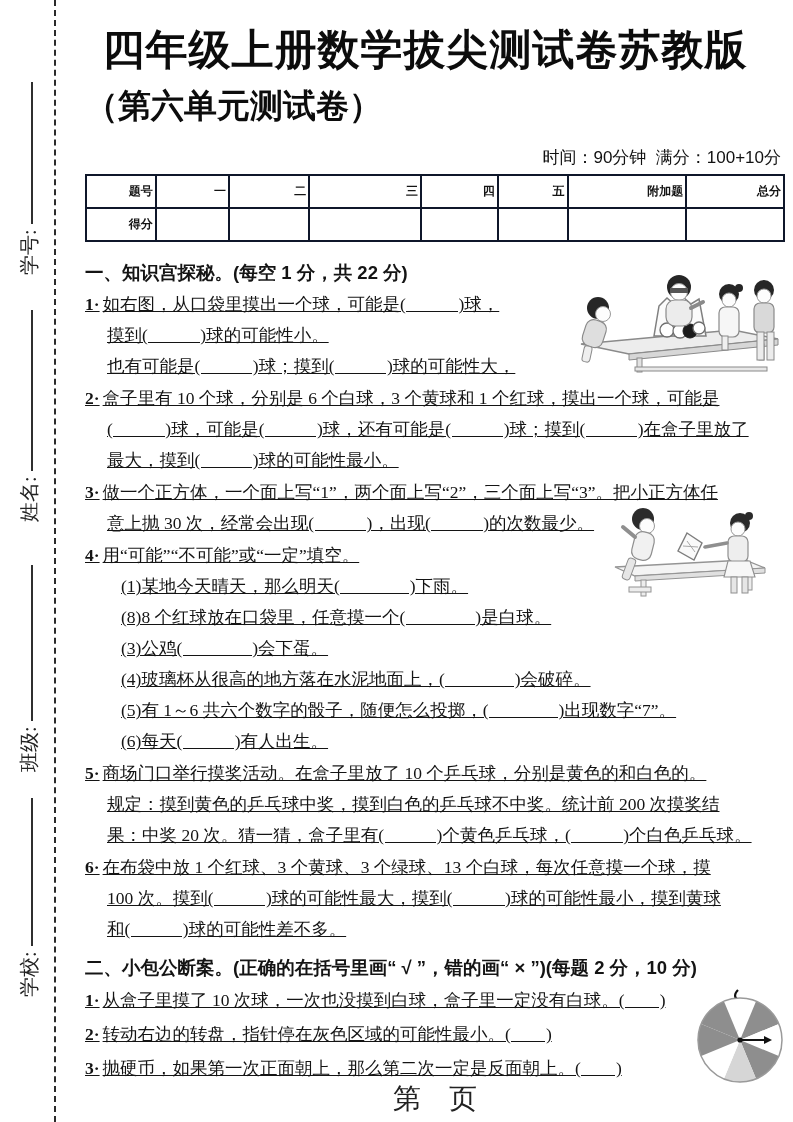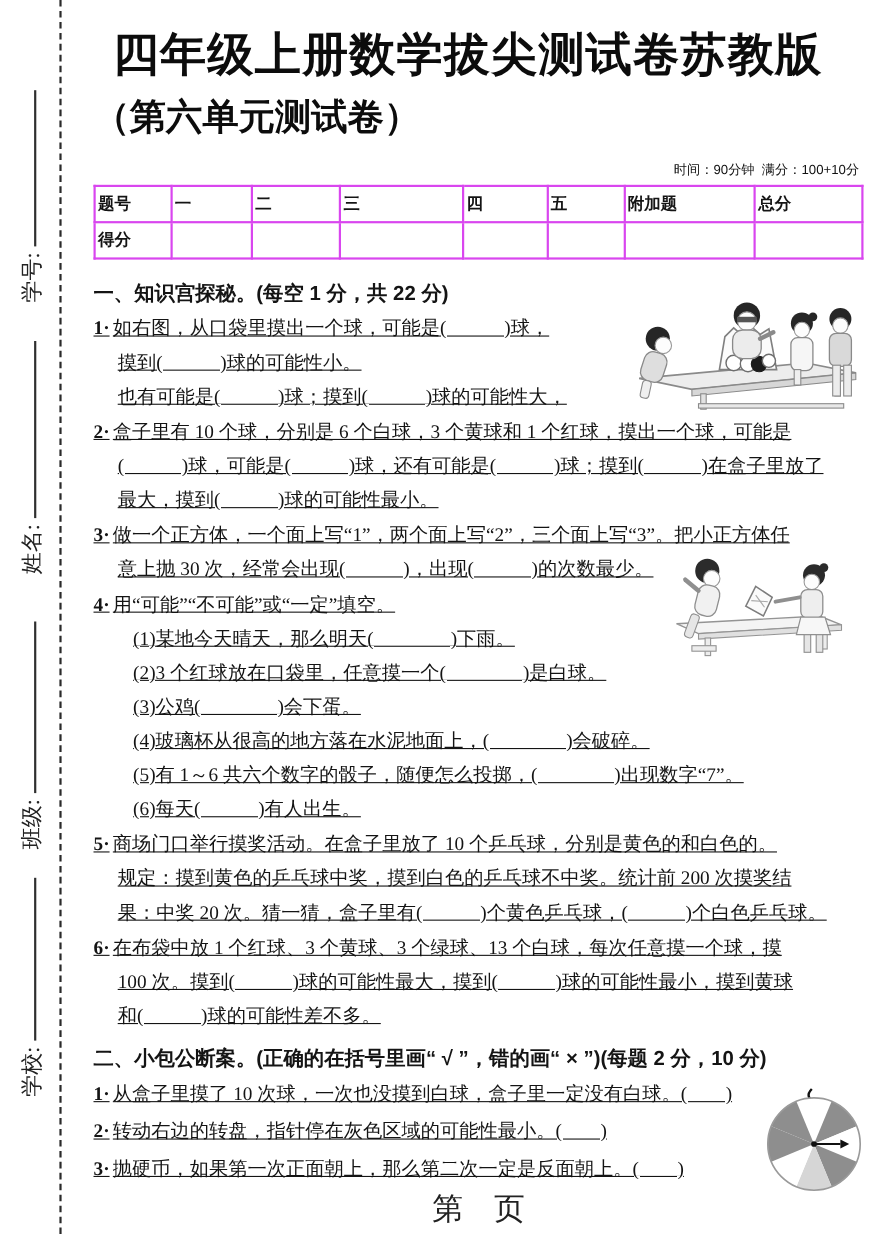--- a/index.html
+++ b/index.html
@@ -19,27 +19,27 @@
   .content{position:absolute;left:85px;top:0;width:700px;}
   .title{
     margin:26px 20px 0 0;font-family:"Liberation Sans", sans-serif;font-weight:bold;
     font-size:42px;line-height:1.12;text-align:center;letter-spacing:1px;color:#0c0c0c;
   }
   .subtitle{
     margin:15px 20px 0 0;font-family:"Liberation Sans", sans-serif;font-weight:bold;
     font-size:33px;line-height:1.1;color:#0c0c0c;
   }
   .meta{
-    margin:22px 4px 5px 0;text-align:right;font-size:12px;
+    margin:22px 4px 5px 0;text-align:right;font-size:17px;
     font-family:"Liberation Sans", sans-serif;white-space:pre-wrap;color:#111;
   }
   table.score{width:100%;border-collapse:collapse;table-layout:fixed;}
   table.score td{
-    border:2px solid #d946ef;height:31px;text-align:left;vertical-align:middle;
-    font-family:"Liberation Sans", sans-serif;font-weight:bold;font-size:15px;padding:0 2px;
+    border:2px solid #0f172a;height:31px;text-align:right;vertical-align:middle;
+    font-family:"Liberation Sans", sans-serif;font-weight:bold;font-size:12px;padding:0 2px;
   }
   
   .body-text{margin-top:16px;font-size:17.5px;line-height:31px;}
   .sec-heading{
     font-family:"Liberation Sans", sans-serif;font-weight:bold;font-size:18.5px;
     line-height:30px;margin-top:2px;white-space:pre-wrap;
   }
   .q{margin:1px 0;}
   .line{white-space:pre-wrap;text-decoration:underline;}
   .line b{font-family:"Liberation Serif", serif;margin-right:3px;}
@@ -135,21 +135,21 @@
     </div>
 
     <div class="q">
       <div class="line"><b>3·</b><span>做一个正方体，一个面上写“1”，两个面上写“2”，三个面上写“3”。把小正方体任</span></div>
       <div class="line cont">意上抛 30 次，经常会出现(　　　)，出现(　　　)的次数最少。</div>
     </div>
 
     <div class="q">
       <div class="line"><b>4·</b><span>用“可能”“不可能”或“一定”填空。</span></div>
       <div class="line sub">(1)某地今天晴天，那么明天(　　　　)下雨。</div>
-      <div class="line sub">(2)3 个红球放在口袋里，任意摸一个(　　　　)是白球。</div>
+      <div class="line sub">(8)8 个红球放在口袋里，任意摸一个(　　　　)是白球。</div>
       <div class="line sub">(3)公鸡(　　　　)会下蛋。</div>
       <div class="line sub">(4)玻璃杯从很高的地方落在水泥地面上，(　　　　)会破碎。</div>
       <div class="line sub">(5)有 1～6 共六个数字的骰子，随便怎么投掷，(　　　　)出现数字“7”。</div>
       <div class="line sub">(6)每天(　　　)有人出生。</div>
     </div>
 
     <div class="q">
       <div class="line"><b>5·</b><span>商场门口举行摸奖活动。在盒子里放了 10 个乒乓球，分别是黄色的和白色的。</span></div>
       <div class="line cont">规定：摸到黄色的乒乓球中奖，摸到白色的乒乓球不中奖。统计前 200 次摸奖结</div>
       <div class="line cont">果：中奖 20 次。猜一猜，盒子里有(　　　)个黄色乒乓球，(　　　)个白色乒乓球。</div>

